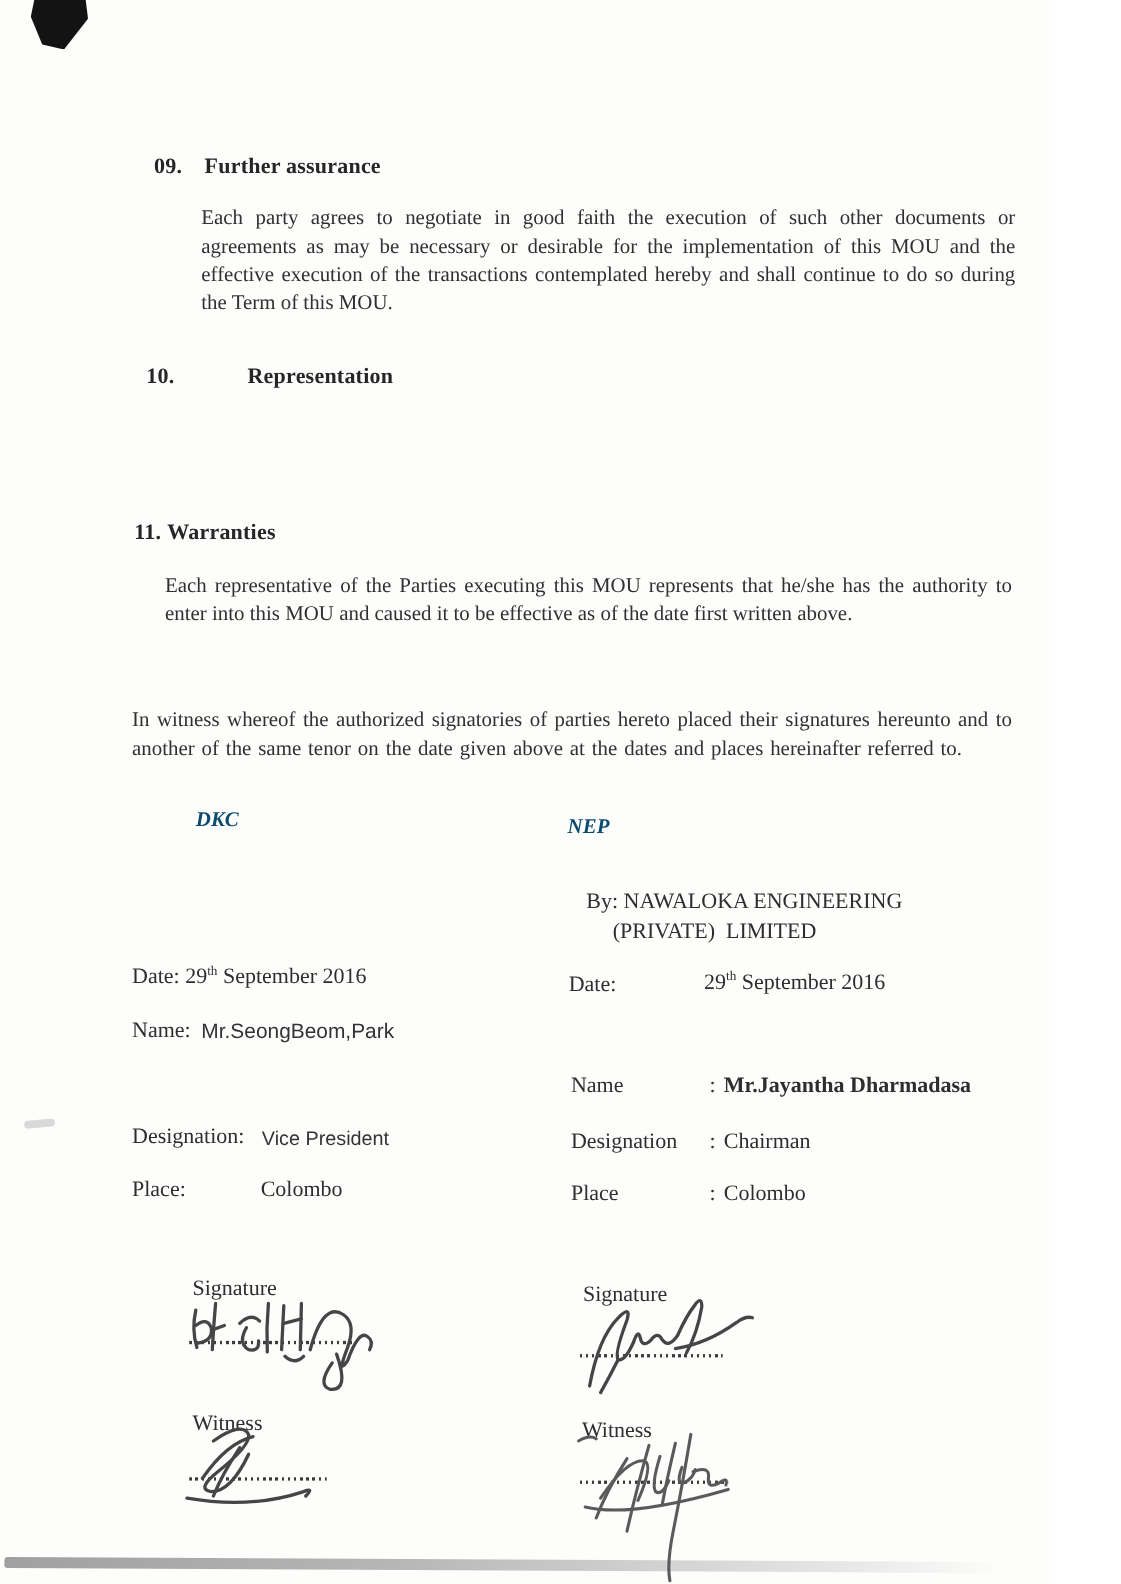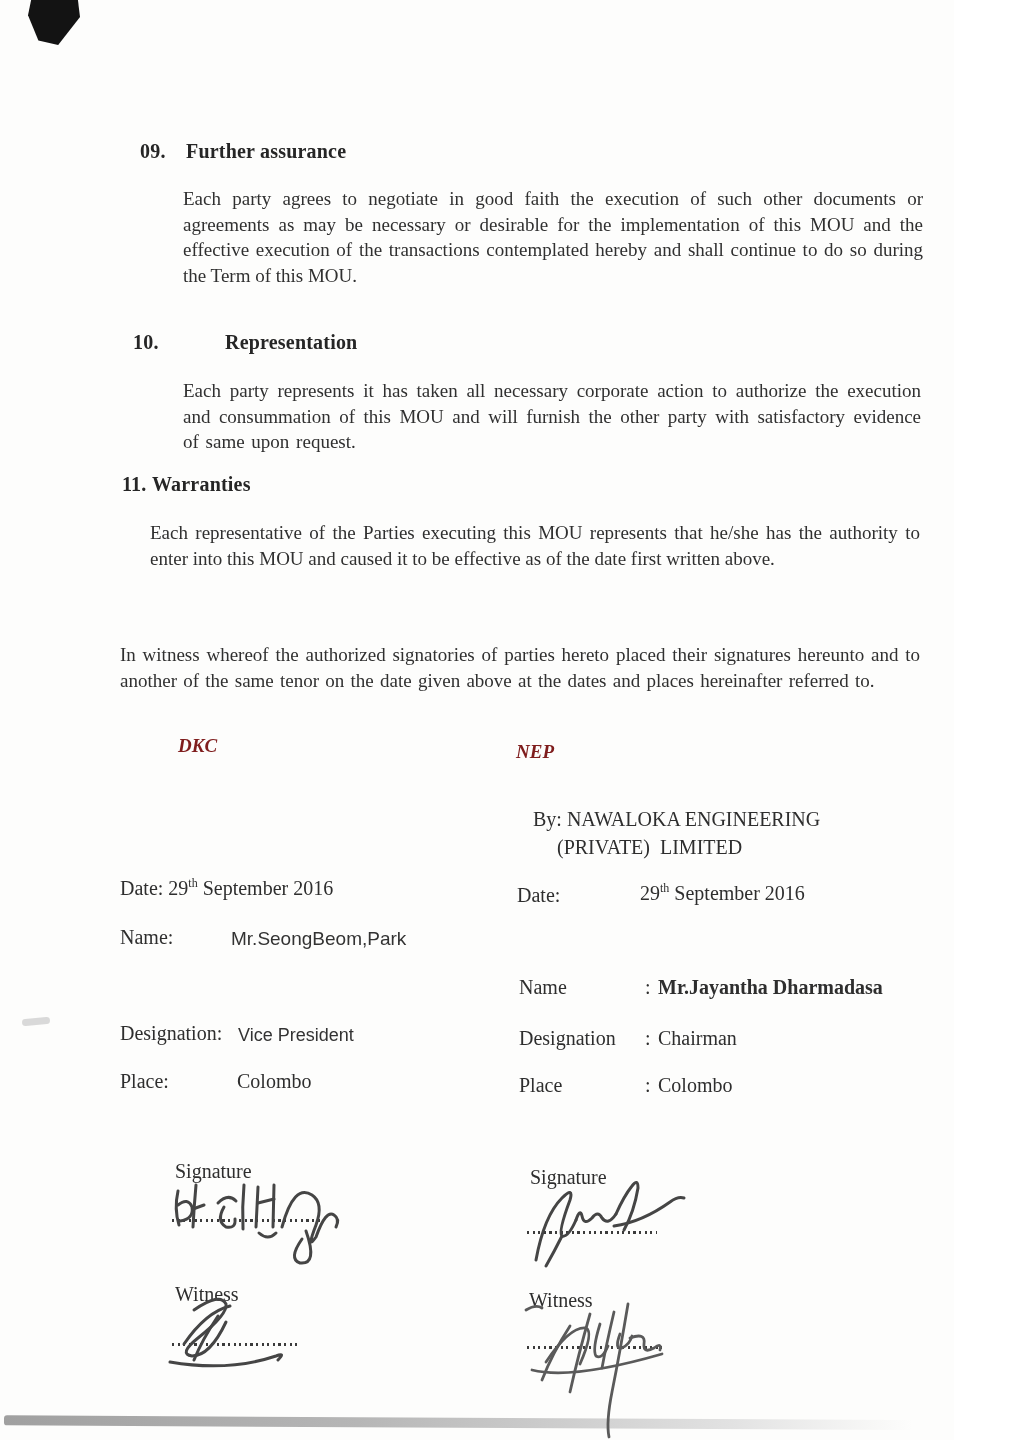--- a/index.html
+++ b/index.html
@@ -11,21 +11,21 @@
   .h{font-weight:bold;font-size:20px;color:#262626;letter-spacing:.2px;}
   .body-par{font-size:19px;line-height:25.5px;text-align:justify;color:#303030;}
   .sans{font-family:"Liberation Sans","DejaVu Sans",sans-serif;}
   .ws-pre{white-space:pre;}
   sup{font-size:.6em;vertical-align:super;line-height:0;}
   .dotted{
     height:3px;
     background:repeating-linear-gradient(90deg,#3b3b3b 0 2.2px,transparent 2.2px 5.6px);
   }
   .lbl20{font-size:20px;color:#2e2e2e;}
-  .shortname{font-style:italic;font-weight:bold;font-size:19px;color:#7f1d1d;}
+  .shortname{font-style:italic;font-weight:bold;font-size:19px;color:#0c4a6e;}
   svg.scribble{overflow:visible;}
   svg.scribble path{fill:none;stroke:#454545;stroke-width:3;stroke-linecap:round;stroke-linejoin:round;}
   svg.scribble.light path{stroke:#5a5a5a;stroke-width:2.8;}
   .corner-artifact{
     left:28px;top:0;width:52px;height:45px;background:#131313;
     clip-path:polygon(6% 0,96% 0,100% 38%,58% 100%,20% 90%,0 34%);
   }
   .smudge{
     left:22px;top:1018px;width:28px;height:7px;background:#cfcfcf;border-radius:4px;
     transform:rotate(-5deg);opacity:.8;
@@ -43,41 +43,40 @@
   <div class="abs corner-artifact"></div>
   <div class="abs smudge"></div>
   <div class="abs bottom-band"></div>
 
   <div class="abs h" style="left:140px;top:140px;">09.</div>
   <div class="abs h" style="left:186px;top:140px;">Further assurance</div>
   <div class="abs body-par" style="left:183px;top:186px;width:740px;">Each party agrees to negotiate in good faith the execution of such other documents or agreements as may be necessary or desirable for the implementation of this MOU  and the effective execution of the transactions contemplated hereby and shall continue to do so during the Term of this MOU.</div>
 
   <div class="abs h" style="left:133px;top:331px;">10.</div>
   <div class="abs h" style="left:186px;top:331px;margin-left:39px;">Representation</div>
-  <div class="abs body-par" style="left:183px;top:378px;width:738px;word-spacing:2px;">Each party represents it has taken all necessary corporate action to authorize the execution and consummation of this MOU and will furnish the other party with satisfactory evidence of same upon request.</div>
 
   <div class="abs h" style="left:122px;top:473px;">11.</div>
   <div class="abs h" style="left:152px;top:473px;">Warranties</div>
   <div class="abs body-par" style="left:150px;top:520px;width:770px;">Each representative of the Parties executing this MOU represents that he/she has the authority to enter into this MOU and caused it to be effective as of the date first written above.</div>
 
   <div class="abs body-par" style="left:120px;top:642px;width:800px;word-spacing:1.5px;">In witness whereof the authorized signatories of parties hereto placed their signatures hereunto and to another of the same tenor on the date given above at the dates and places hereinafter referred to.</div>
 
   <div class="abs shortname" style="left:178px;top:735px;">DKC</div>
   <div class="abs shortname" style="left:516px;top:741px;">NEP</div>
 
   <div class="abs lbl20" style="left:533px;top:808px;">By: NAWALOKA ENGINEERING</div>
   <div class="abs lbl20 ws-pre" style="left:557px;top:836px;">(PRIVATE)  LIMITED</div>
 
   <div class="abs lbl20" style="left:120px;top:877px;"><span>Date: 29</span><sup>th</sup><span> September 2016</span></div>
 
   <div class="abs lbl20" style="left:517px;top:884px;">Date:</div>
   <div class="abs lbl20" style="left:640px;top:882px;"><span>29</span><sup>th</sup><span> September 2016</span></div>
 
   <div class="abs lbl20" style="left:120px;top:926px;text-align:center;">Name:</div>
-  <div class="abs sans" style="left:183px;top:928px;font-size:19px;color:#333;margin-left:48px;">Mr.SeongBeom,Park</div>
+  <div class="abs sans" style="left:183px;top:928px;font-size:19px;color:#333;">Mr.SeongBeom,Park</div>
 
   <div class="abs lbl20" style="left:519px;top:976px;">Name</div>
   <div class="abs lbl20" style="left:645px;top:976px;">:</div>
   <div class="abs lbl20" style="left:658px;top:976px;font-weight:bold;">Mr.Jayantha Dharmadasa</div>
 
   <div class="abs lbl20" style="left:120px;top:1022px;">Designation:</div>
   <div class="abs sans" style="left:238px;top:1025px;font-size:18px;color:#333;">Vice President</div>
 
   <div class="abs lbl20" style="left:519px;top:1027px;">Designation</div>
   <div class="abs lbl20" style="left:645px;top:1027px;">:</div>

